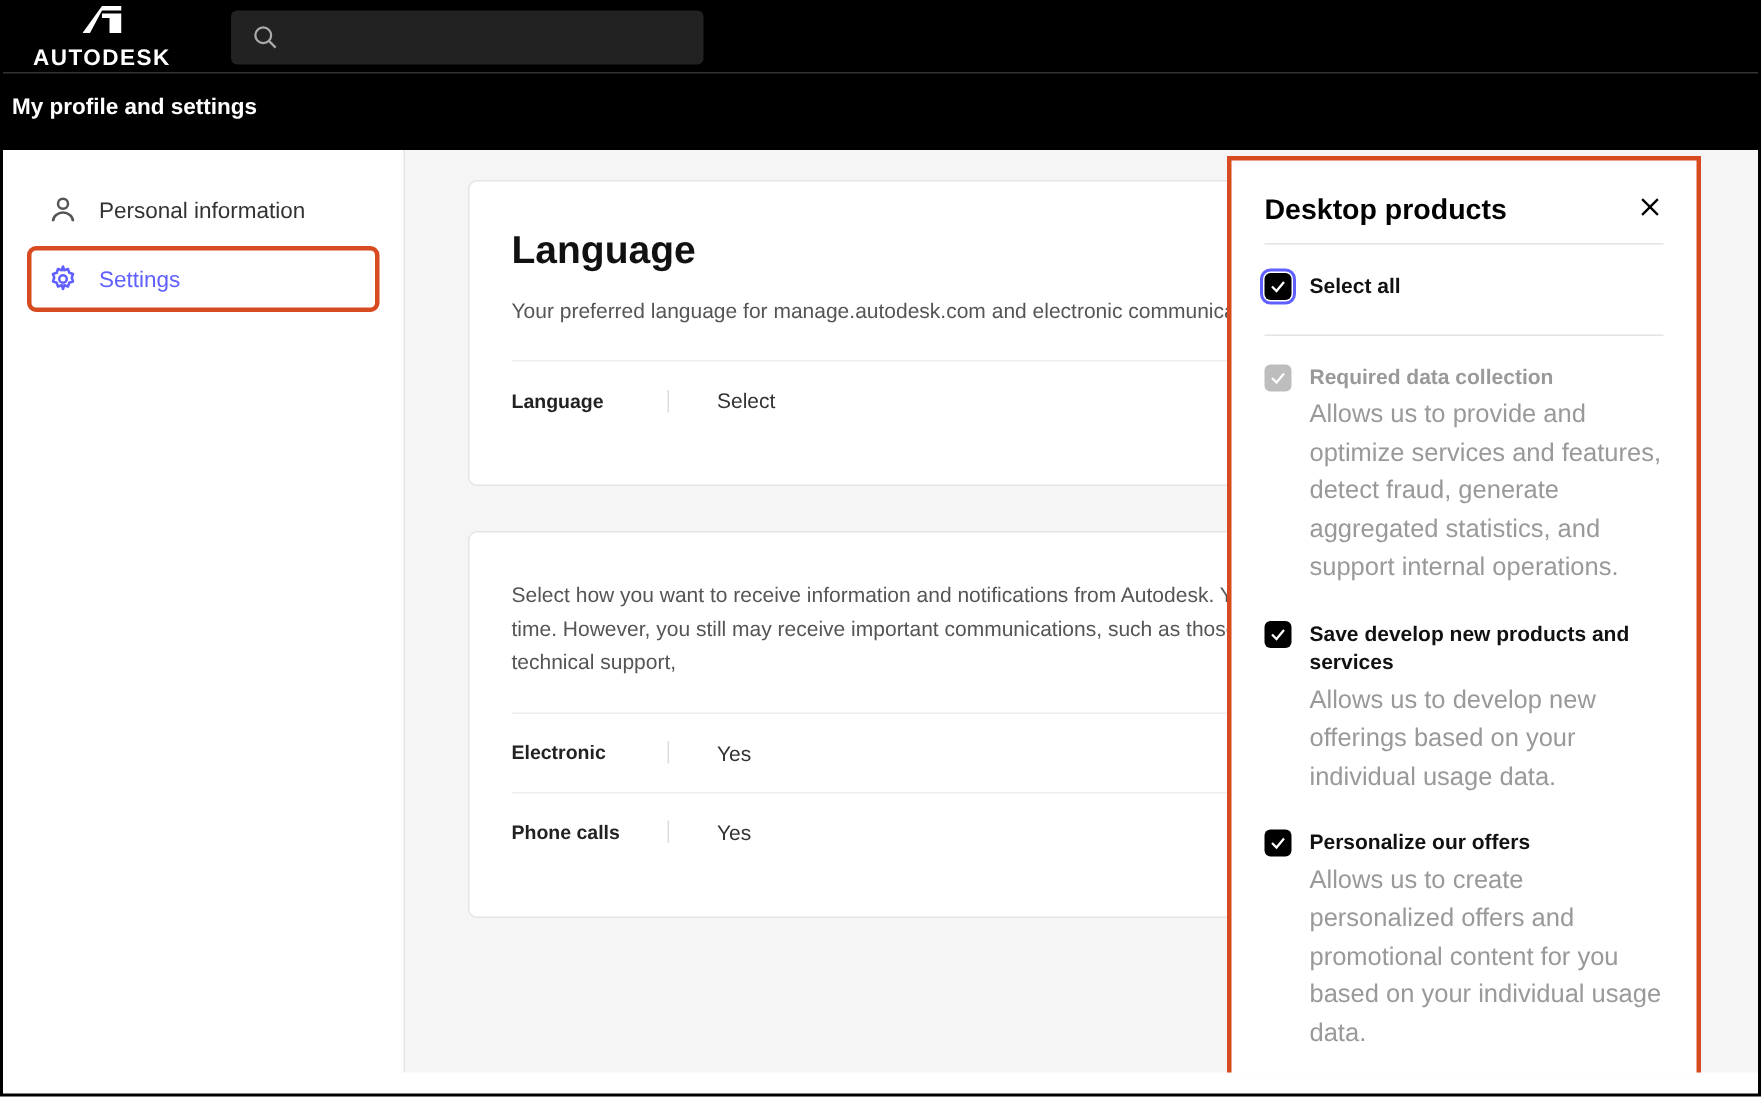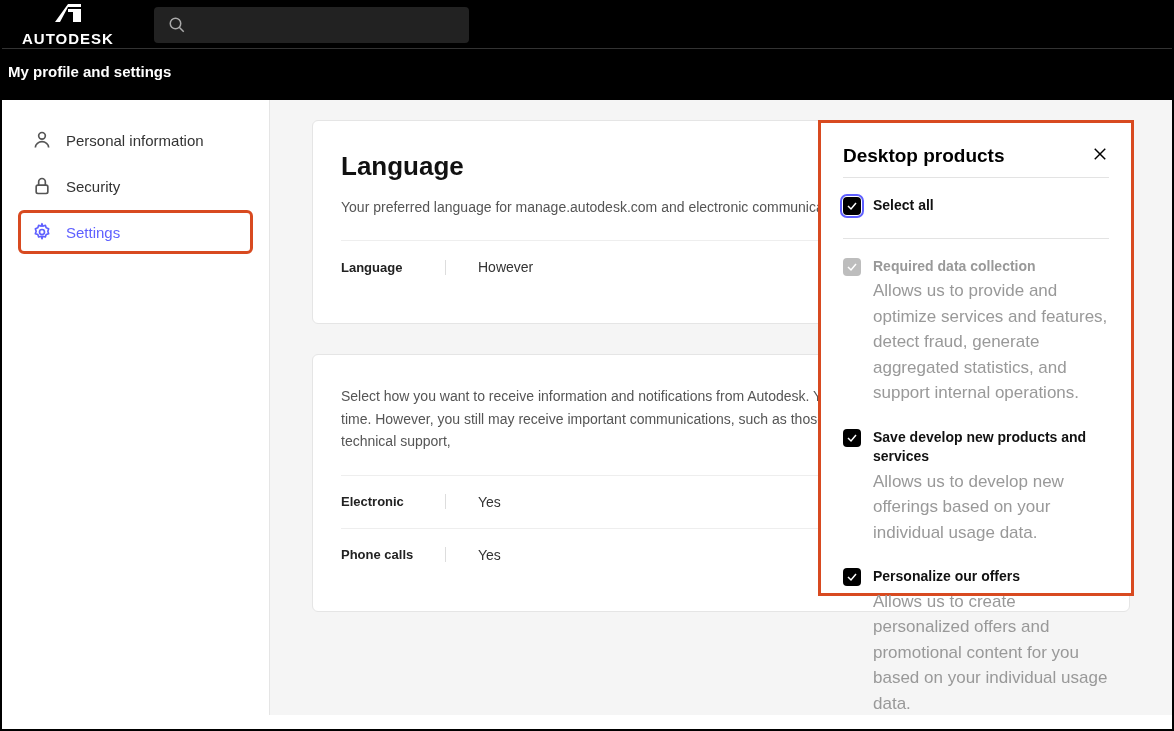--- a/index.html
+++ b/index.html
@@ -98,26 +98,26 @@
       padding-right: 12px;
     }
     .field-value {
       padding-left: 32px;
       font-size: 14px;
       color: #333;
     }
     .panel {
       position: absolute;
       right: 38px;
-      top: 20px;
+      top: 4px;
       width: 316px;
       background: #fff;
       border: 3px solid #d84a20;
       padding: 22px 22px 20px;
-      height: 476px;
+      height: 624px;
     }
     .panel-head { display: flex; justify-content: space-between; align-items: center; margin-bottom: 10px; }
     .panel-head h3 { font-size: 19px; font-weight: 800; }
     .close-btn { cursor: pointer; }
     .close-btn svg { stroke: #000; }
     .panel hr { border: none; border-top: 1px solid #e3e3e3; margin: 10px 0 18px; }
     .opt {
       display: flex;
       gap: 12px;
       margin-bottom: 22px;
@@ -174,43 +174,36 @@
 
 <div class="layout">
   <div class="sidebar">
     <div class="nav-item">
       <svg width="20" height="20" viewBox="0 0 24 24" stroke-width="2">
           <circle cx="12" cy="7" r="4"></circle>
           <path d="M4 21c0-4 4-7 8-7s8 3 8 7"></path>
         </svg>
       <span>Personal information</span>
     </div>
-    <div class="nav-item">
-      <svg width="20" height="20" viewBox="0 0 24 24" stroke-width="2">
-          <rect x="5" y="11" width="14" height="10" rx="2"></rect>
-          <path d="M8 11V7a4 4 0 0 1 8 0v4"></path>
-        </svg>
-      <span>Security</span>
-    </div>
     <div class="nav-item active">
       <svg width="20" height="20" viewBox="0 0 24 24" stroke-width="2">
           <circle cx="12" cy="12" r="3"></circle>
           <path d="M12 2l1 3 3-1 1 3 3 1-1 3 1 3-3 1-1 3-3-1-1 3-1-3-3 1-1-3-3-1 1-3-1-3 3-1 1-3 3 1z" stroke-linejoin="round"></path>
         </svg>
       <span>Settings</span>
     </div>
   </div>
 
   <div class="main">
     <div class="card">
       <h2>Language</h2>
       <p class="desc">Your preferred language for manage.autodesk.com and electronic communications from Autodesk.</p>
       <div class="field">
         <div class="field-label">Language</div>
-        <div class="field-value">However</div>
+        <div class="field-value">Select</div>
       </div>
     </div>
 
     <div class="card">
       <p class="desc">Select how you want to receive information and notifications from Autodesk. You can change these preferences at any time. However, you still may receive important communications, such as those about your account, products and services, technical support,</p>
       <div class="field">
         <div class="field-label">Electronic</div>
         <div class="field-value">Yes</div>
       </div>
       <div class="field">

